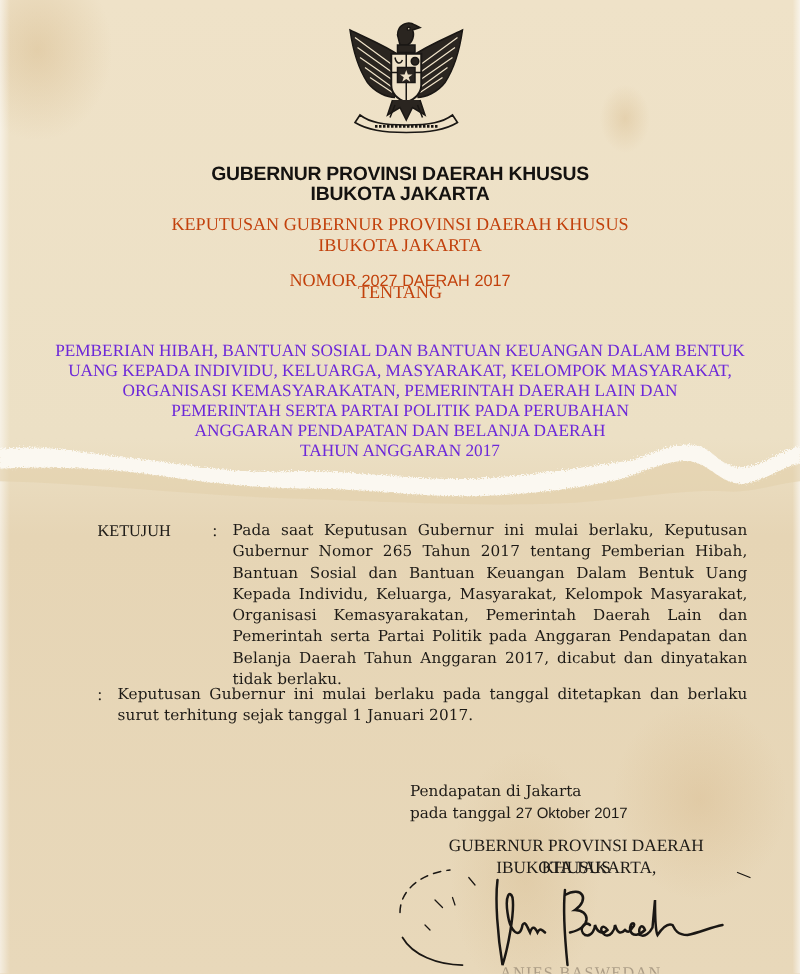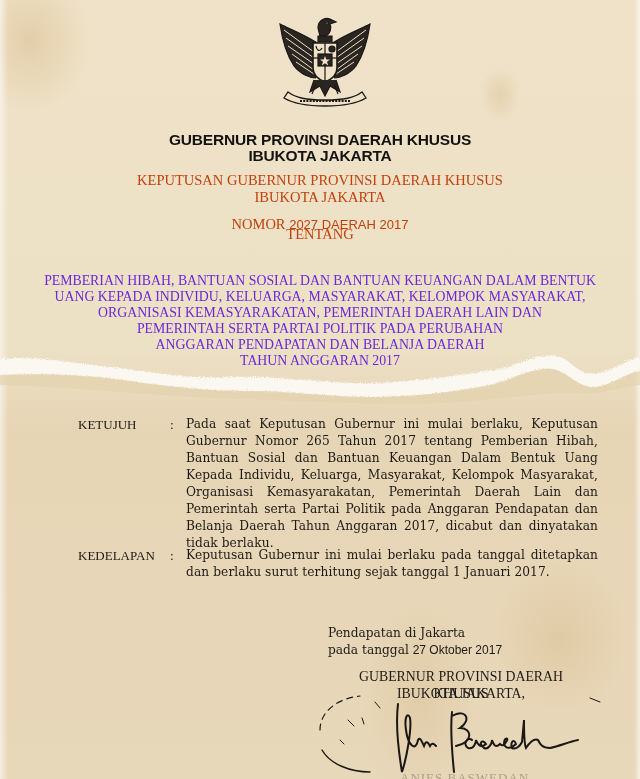--- a/index.html
+++ b/index.html
@@ -203,21 +203,20 @@
   <path d="M0 30 C50 28 90 30 130 36 C170 42 210 46 250 46 C290 46 330 52 370 52 C410 52 450 48 490 40 C510 36 532 22 552 24 C568 26 578 44 596 42 C612 40 626 28 640 26 L640 40 C620 42 600 50 580 48 C540 46 500 56 440 58 C380 60 300 56 240 54 C160 52 80 42 0 40 Z" fill="#e3d0ac" opacity="0.6"></path>
 </svg>
 
 <div class="article" style="top:416px;">
   <div class="label">KETUJUH</div>
   <div class="colon">:</div>
   <div class="body">Pada saat Keputusan Gubernur ini mulai berlaku, Keputusan Gubernur Nomor 265 Tahun 2017 tentang Pemberian Hibah, Bantuan Sosial dan Bantuan Keuangan Dalam Bentuk Uang Kepada Individu, Keluarga, Masyarakat, Kelompok Masyarakat, Organisasi Kemasyarakatan, Pemerintah Daerah Lain dan Pemerintah serta Partai Politik pada Anggaran Pendapatan dan Belanja Daerah Tahun Anggaran 2017, dicabut dan dinyatakan tidak berlaku.</div>
 </div>
 
 <div class="article" style="top:547px;">
-  <div class="label">KEDELAPAN</div>
   <div class="colon">:</div>
   <div class="body">Keputusan Gubernur ini mulai berlaku pada tanggal ditetapkan dan berlaku surut terhitung sejak tanggal 1 Januari 2017.</div>
 </div>
 
 <div class="sign" style="top:625px;">Pendapatan di Jakarta</div>
 <div class="sign" style="top:642px;">
   <span>pada tanggal</span>
   <span class="mono" style="font-size:12px;">27 Oktober 2017</span>
 </div>
 

